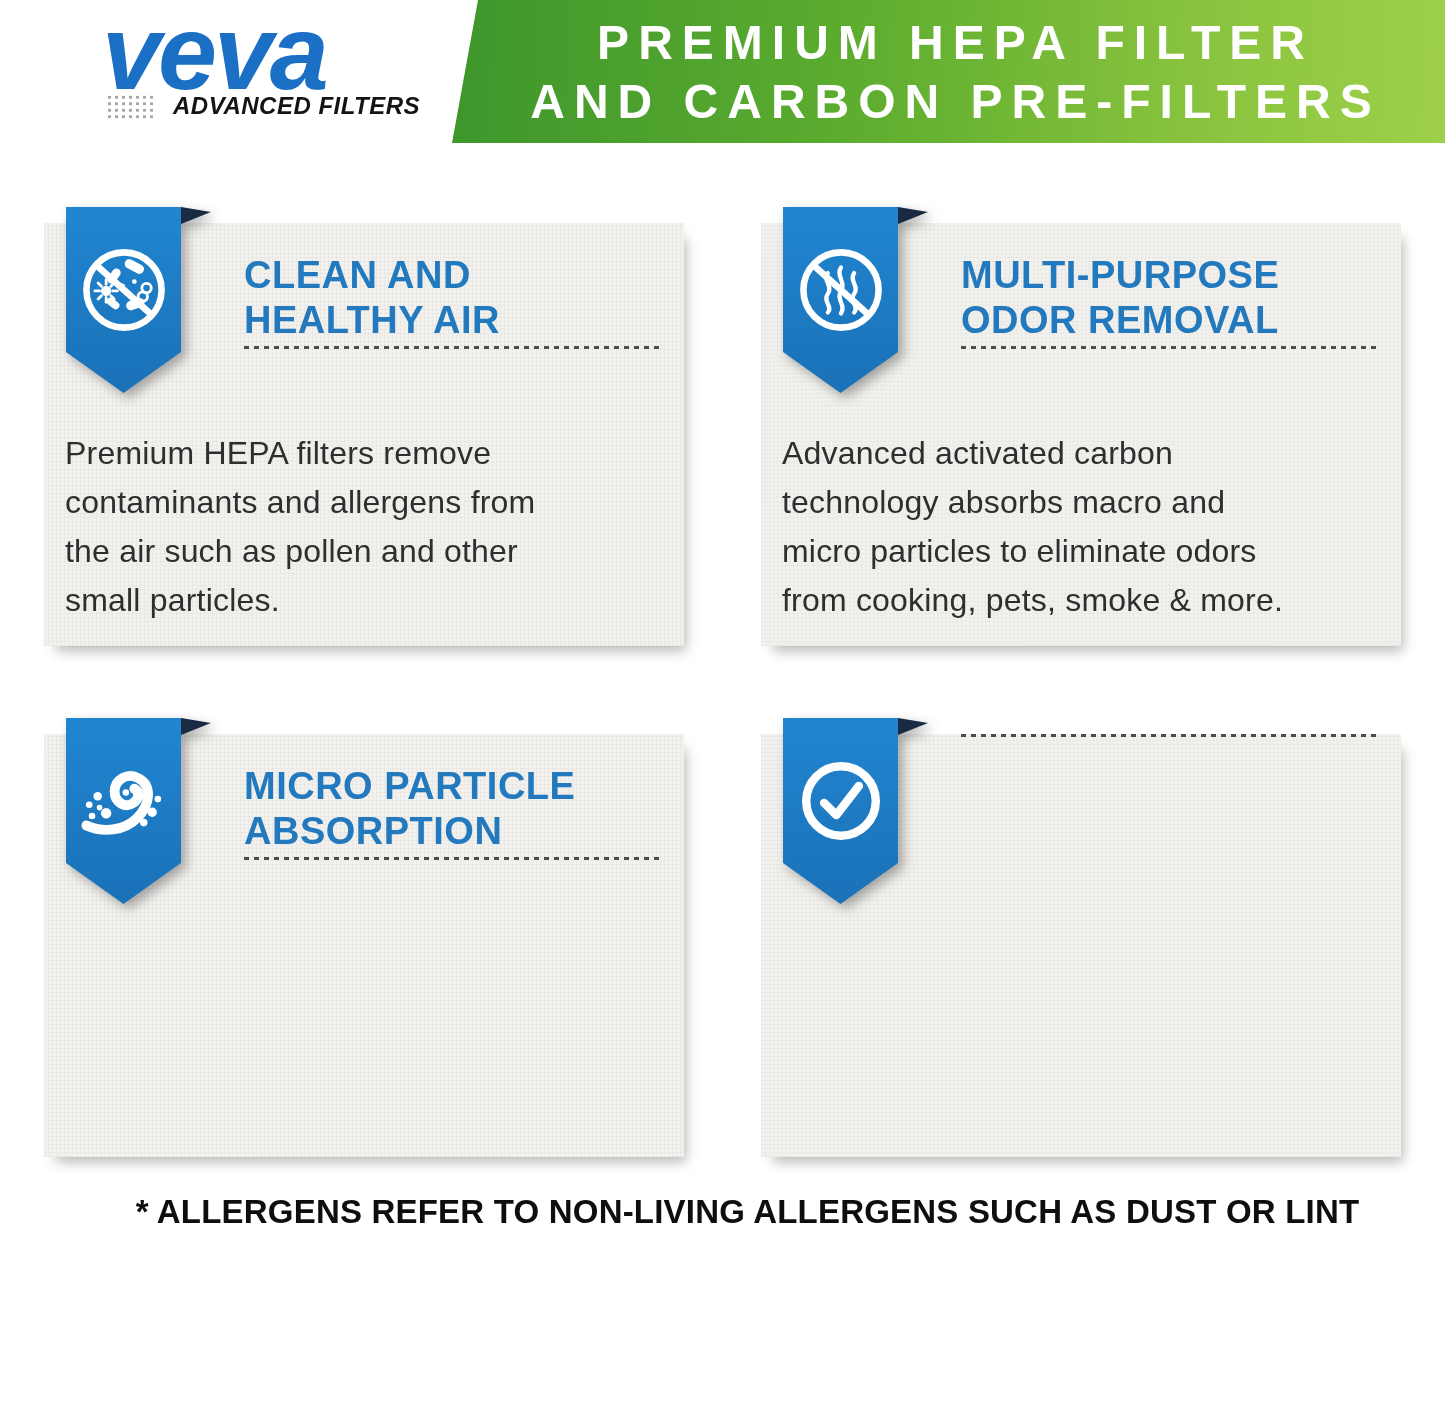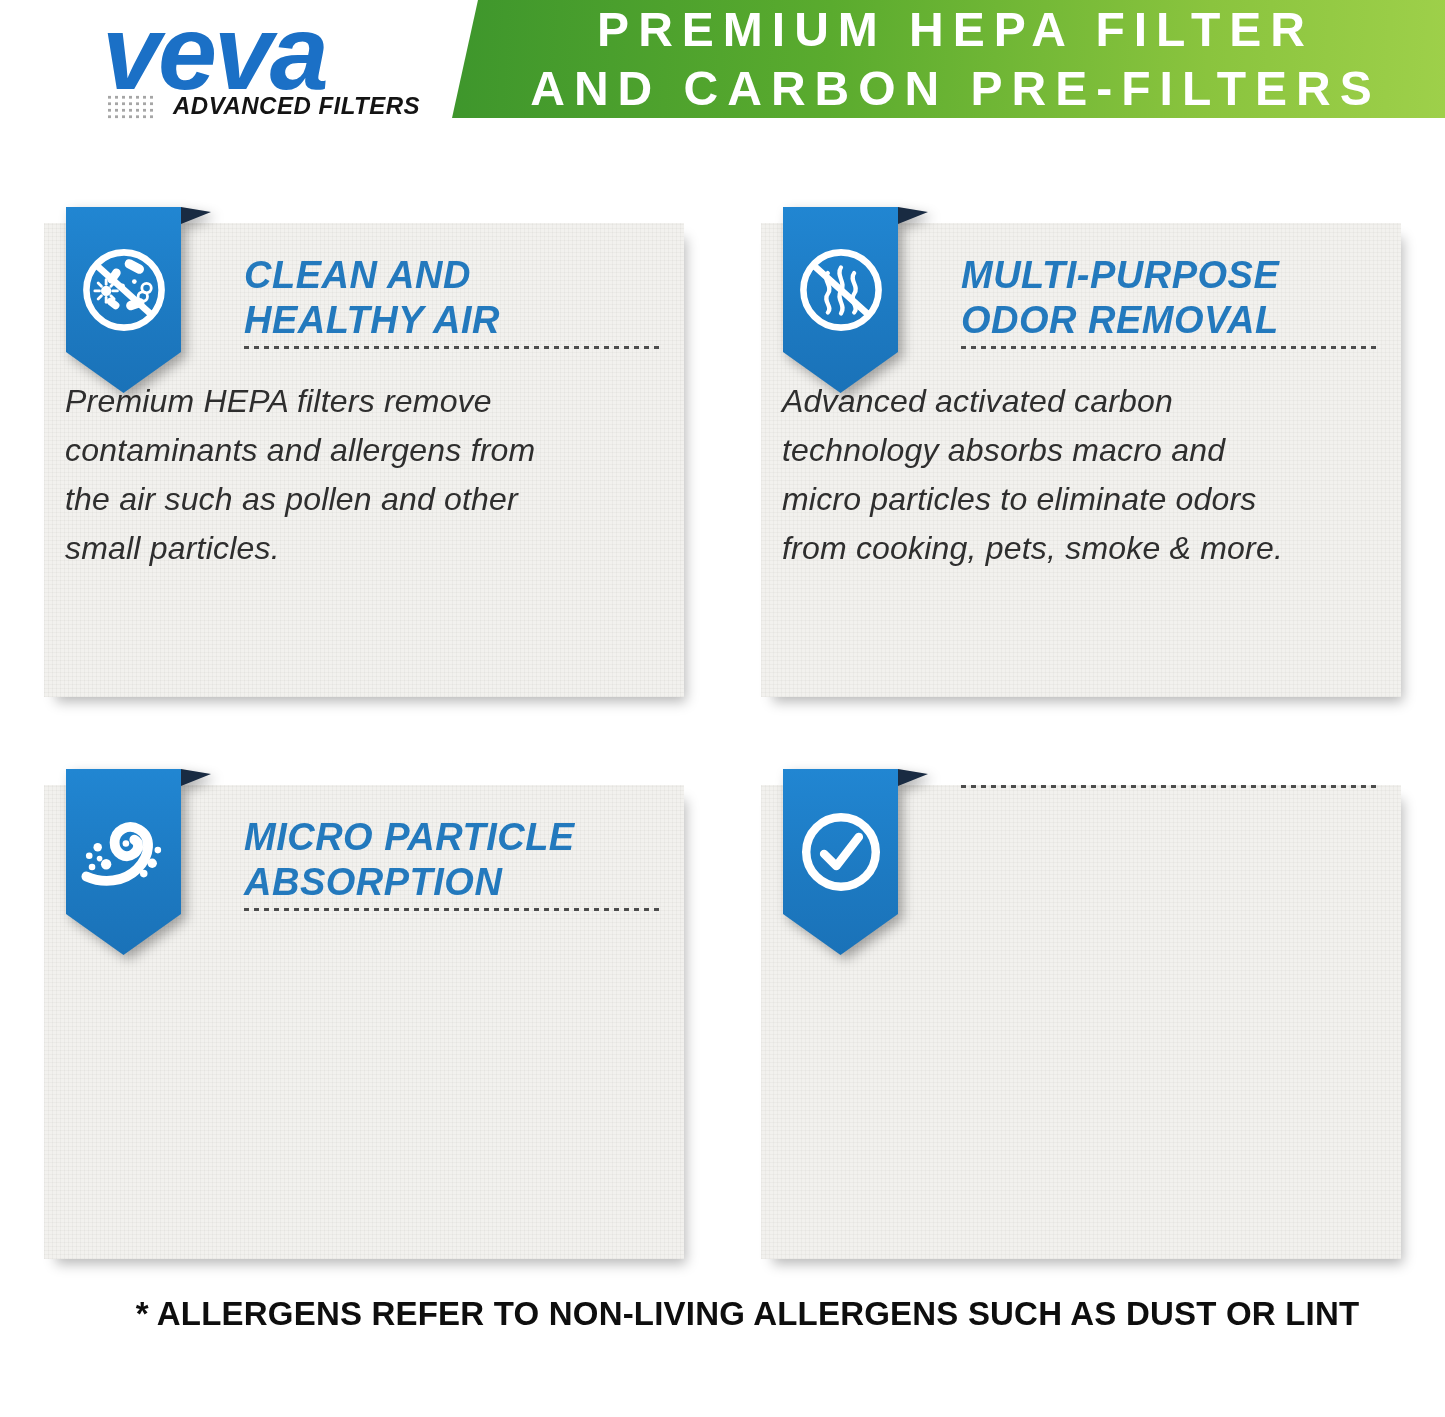--- a/index.html
+++ b/index.html
@@ -22,44 +22,43 @@
   .logo-dots {
     width:50px; height:25px; margin-right:7px;
     background-image:radial-gradient(#a6a6a6 1.6px, transparent 1.8px);
     background-size:7px 6.5px;
   }
   .logo-tagline {
     font-size:24px; font-weight:bold; font-style:italic;
     color:#141414; letter-spacing:0.5px;margin-left:10px;
   }
   .banner {
-    position:absolute; left:452px; right:0; top:0; height:118px;
+    position:absolute; left:452px; right:0; top:0; height:143px;
     background:linear-gradient(93deg,#3e962c 0%,#5aab2e 38%,#8ac43e 76%,#9ed04a 100%);
     clip-path:polygon(26px 0, 100% 0, 100% 100%, 0 100%);
     display:flex; align-items:center; justify-content:center;
   }
   .banner-title {
     color:#ffffff; font-weight:bold; font-size:48px; line-height:59px;
     letter-spacing:9px; text-align:center; white-space:pre-line; padding-left:14px;
   }
 
   
   .grid {
     display:grid; grid-template-columns:640px 640px;
     justify-content:space-between; row-gap:88px;
     padding:0 44px; margin-top:80px;
   }
   .card {
-    position:relative; height:474px;
+    position:relative; height:423px;
     background-color:#f2f1ee;
     background-image:
       repeating-linear-gradient(0deg, rgba(110,110,100,0.05) 0 1px, transparent 1px 4px),
       repeating-linear-gradient(90deg, rgba(110,110,100,0.05) 0 1px, transparent 1px 4px);
     box-shadow:7px 10px 12px -5px rgba(0,0,0,0.28);
-    font-style:italic;
   }
 
   
   .ribbon-wrap {
     position:absolute; left:22px; top:-16px; width:150px; height:190px;
     filter:drop-shadow(5px 5px 6px rgba(0,0,0,0.32));
   }
   .ribbon {
     width:115px; height:186px;
     background:linear-gradient(180deg,#2186d2 0%,#1d7ac2 55%,#1a72b8 100%);
@@ -77,21 +76,21 @@
   .card-head { margin:26px 24px 0 200px; height:97px; display:flex; align-items:center; }
   .card-title {
     color:#2379bd; font-size:38px; line-height:45px; font-weight:bold;
     letter-spacing:0.5px; white-space:pre-line;
   }
   .dashed-divider {
     margin:0 22px 0 200px; height:3px;
     background-image:repeating-linear-gradient(90deg,#4c4c4c 0 5px, transparent 5px 10px);
   }
   .card-body {
-    margin:28px 26px 0 21px;
+    margin:80px 26px 0 21px;
     font-size:32px; line-height:49px; color:#2e2e2e;
     letter-spacing:0.2px; white-space:pre-line;
   }
   .card-body.bold {
     font-weight:bold; color:#1a1a1a; font-size:29px; line-height:48px; letter-spacing:0;
   }
 
   
   .footer {
     margin-top:36px; text-align:center; padding-left:50px;

